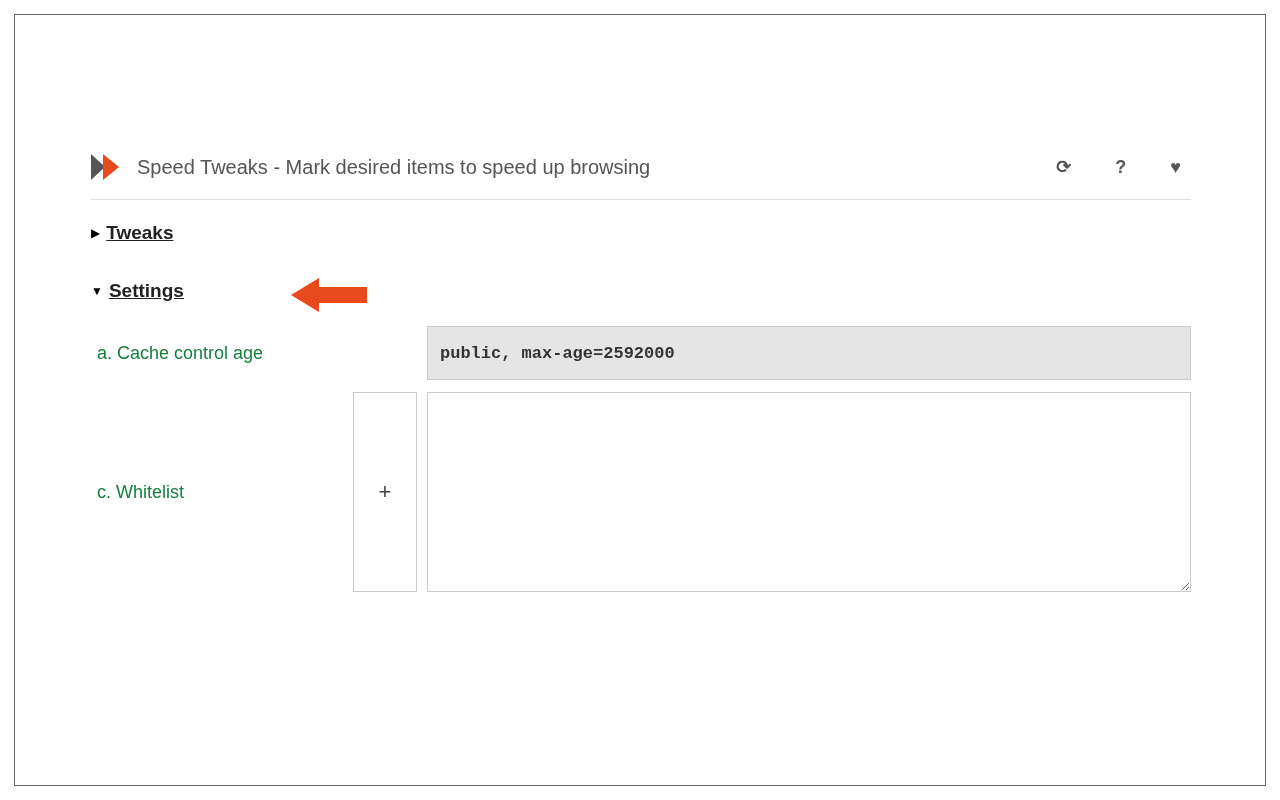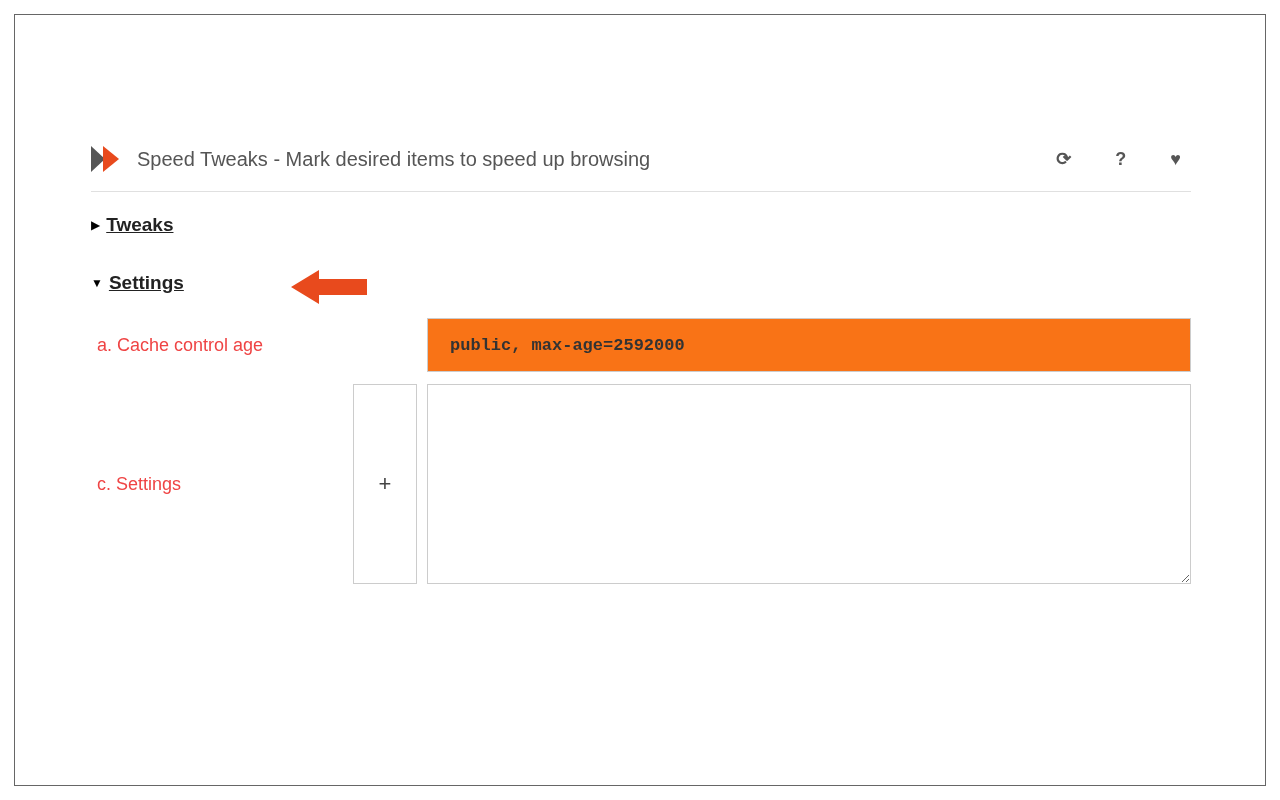--- a/index.html
+++ b/index.html
@@ -12,21 +12,21 @@
   }
   .frame {
     position: absolute;
     left: 14px; top: 14px;
     width: 1252px; height: 772px;
     border: 1px solid #666;
     background: #fff;
   }
   .content {
     position: absolute;
-    left: 76px; top: 130px;
+    left: 76px; top: 138px;
     width: 1100px;
   }
   .header-row {
     display: flex;
     align-items: center;
     width: 1100px;
     padding-bottom: 18px;
     border-bottom: 1px solid #e0e0e0;
   }
   .logo-wrap {
@@ -83,39 +83,39 @@
     width: 1100px;
   }
   .row {
     display: flex;
     align-items: stretch;
     margin-bottom: 12px;
   }
   .row-label {
     width: 336px;
     font-size: 18px;
-    color: #ef4444;
+    color: #15803d;
     display: flex;
     align-items: center;
     padding-left: 6px;
   }
   .row-input-cell {
     flex: 1;
   }
   .text-input {
     width: 764px;
     height: 54px;
     border: 1px solid #ccc;
-    padding: 0 22px;
+    padding: 0 12px;
     font-family: Consolas, "Courier New", monospace;
     font-size: 17px;
     font-weight: 600;
     color: #333;
     outline: none;
-    background: #f97316;
+    background: #e5e5e5;
   }
   .row-c { margin-top: 4px; }
   .row-c .row-label {
     width: 262px;
     align-items: center;
   }
   .plus-btn {
     width: 64px;
     border: 1px solid #ccc;
     display: flex;
@@ -182,21 +182,21 @@
 
         <div class="row">
           <div class="row-label">a. Cache control age</div>
           <div class="row-input-cell">
             <input class="text-input" type="text" value="public, max-age=2592000" style="">
           </div>
         </div>
 
 
         <div class="row row-c">
-          <div class="row-label">c. Settings</div>
+          <div class="row-label">c. Whitelist</div>
           <div class="plus-btn">
             <span>+</span>
           </div>
           <textarea class="whitelist-area" style=""></textarea>
         </div>
 
       </div>
     </div>
 
   </div>

